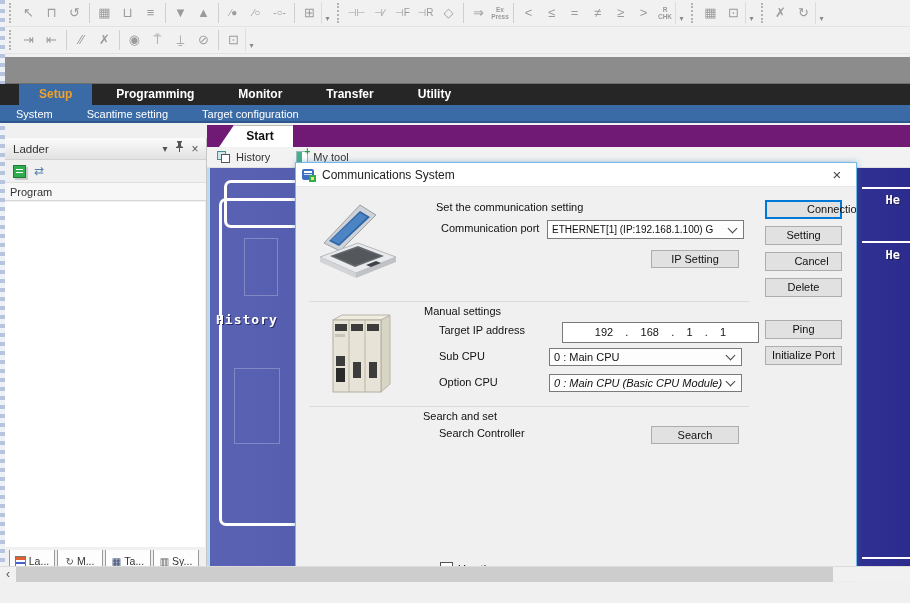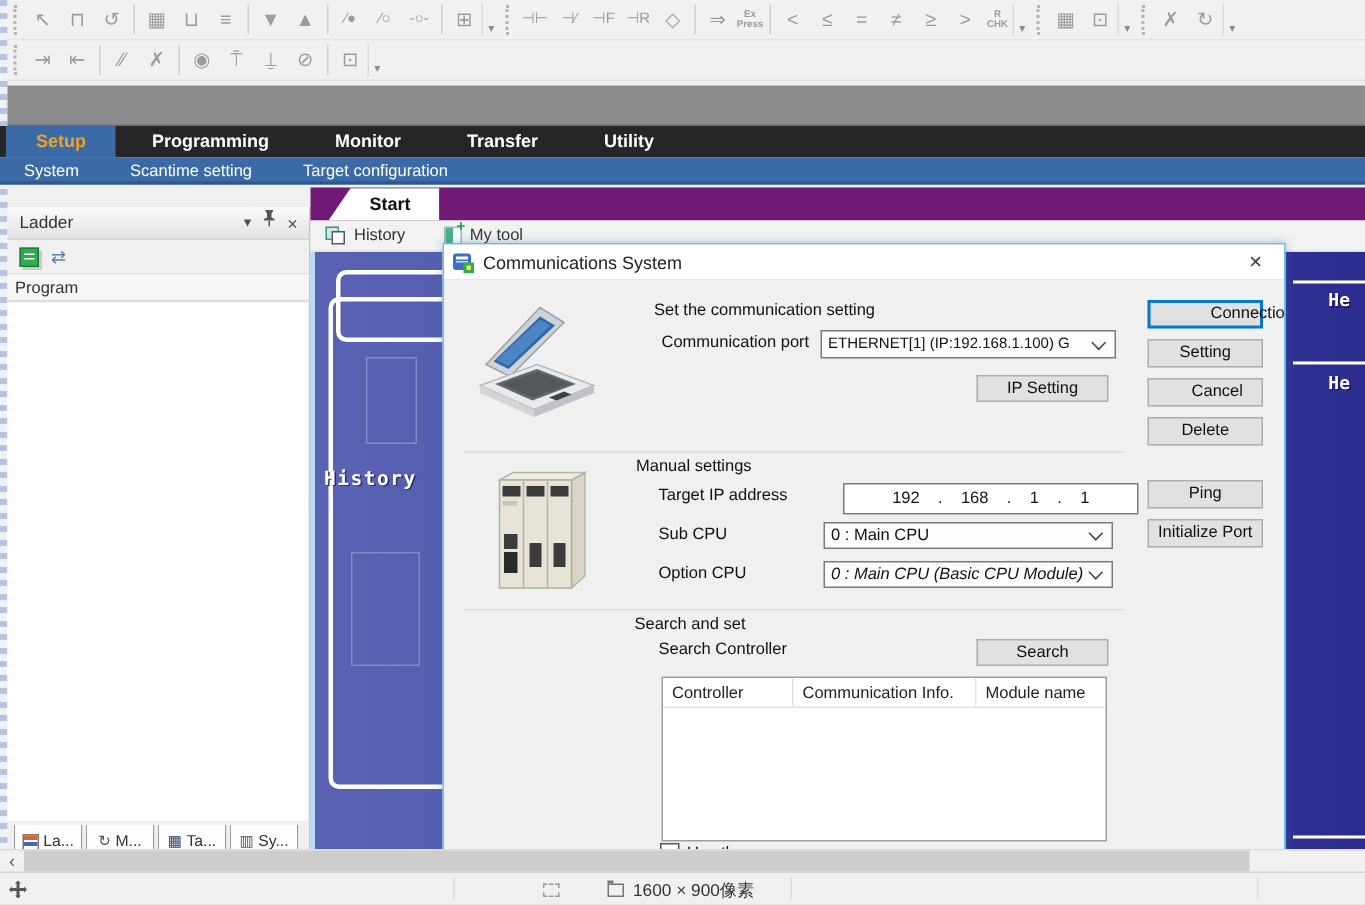--- a/index.html
+++ b/index.html
@@ -17,21 +17,21 @@
   .ico{min-width:23px;height:22px;display:flex;align-items:center;justify-content:center;
        color:#9b9b9b;font-size:13px;line-height:22px;white-space:nowrap;}
   .ico.small{font-size:10px;}
   .ico.two{width:20px;min-width:20px;font-size:6.5px;line-height:7px;white-space:normal;text-align:center;font-weight:bold;}
   .chip{width:12px;height:22px;display:flex;align-items:flex-end;justify-content:center;color:#8a8a8a;font-size:8px;line-height:10px;border-left:1px solid #dcdcdc;}
   .sep{width:1px;height:20px;background:#cfcfcf;margin:0 3px;}
   .handle{width:4px;height:20px;border-left:2px dotted #b3b3b3;margin:0 4px;}
   
   .gray-band{position:absolute;left:5px;right:0;top:57px;height:27px;background:#8c8c8c;border-bottom:1px solid #6e6e6e;}
   
-  .menubar{position:absolute;left:0;right:0;top:84px;height:21px;background:#262626;display:flex;padding-left:4px;}
+  .menubar{position:absolute;left:0;right:0;top:84px;height:21px;background:#262626;display:flex;padding-left:19px;}
   .mtab{color:#fff;font-weight:bold;font-size:12px;line-height:21px;padding:0 20px;margin-right:4px;}
   .mtab.active{background:#3a6ba6;color:#f0a228;}
   .submenu{position:absolute;left:0;right:0;top:105px;height:18px;background:#3a6ba6;display:flex;padding-left:16px;border-bottom:2px solid #2d578c;}
   .subitem{color:#fff;font-size:11px;line-height:18px;margin-right:34px;}
   
   .lpanel{position:absolute;left:5px;top:125px;width:202px;height:437px;background:#f0f0f0;border-right:1px solid #c6c6c6;margin-top:13px;}
   .lpanel-head{position:relative;height:22px;background:linear-gradient(#fbfbfb,#e2e2e2);border-bottom:1px solid #d2d2d2;line-height:22px;padding-left:8px;font-size:11.5px;color:#333;}
   .lpanel-ctrl{position:absolute;top:0;height:22px;width:14px;text-align:center;color:#555;font-size:10px;line-height:22px;}
   .lpanel-icons{height:23px;display:flex;align-items:center;gap:8px;padding-left:8px;border-bottom:1px solid #e0e0e0;}
   .green-doc{width:13px;height:13px;background:#2fae4f;border:1px solid #1d7d36;position:relative;box-shadow:2px 2px 0 #c9c9c9;}
@@ -331,46 +331,24 @@
       <span class="val" style="font-size:11px;font-style:italic;">0 : Main CPU (Basic CPU Module)</span>
       <span class="chev"></span>
     </div>
 
     <div class="hr" style="top:243px;"></div>
 
     <div class="dlg-label" style="left:127px;top:246px;">Search and set</div>
     <div class="dlg-label" style="left:143px;top:263px;">Search Controller</div>
     <div class="btn" style="left:355px;top:263px;width:88px;height:18px;line-height:16px;">Search</div>
 
-    <div class="stable">
-      <div class="hrow">
-        <span class="hcell" style="width:87px;">Controller</span>
-        <span class="hcell" style="width:122px;">Communication Info.</span>
-        <span class="hcell" style="flex:1;border-right:none;">Module name</span>
-      </div>
-    </div>
 
     <span class="checkbox" style="left:144px;top:399px;"></span>
     <div class="dlg-label" style="left:162px;top:399px;">Use the</div>
   </div>
 
   <div class="hscroll">
     <span class="arrow">‹</span>
     <span class="thumb"></span>
   </div>
 
-  <div class="statusbar">
-    <span class="svgwrap" style="left:6px;top:5px;">
-      <svg width="12" height="12" viewBox="0 0 12 12">
-          <path d="M6 0l2 2H7v3h3V4l2 2-2 2V7H7v3h1l-2 2-2-2h1V7H2v1L0 6l2-2v1h3V2H4z" fill="#555"></path>
-        </svg>
-    </span>
-    <span class="st-sep" style="left:302px;"></span>
-    <span class="reg-ico"></span>
-    <span class="st-res">
-      <span class="res-ico"></span>
-      <span>1600 × 900像素</span>
-    </span>
-    <span class="st-sep" style="left:527px;"></span>
-    <span class="st-sep" style="left:838px;"></span>
-  </div>
 
 </div>
 
 </body></html>

